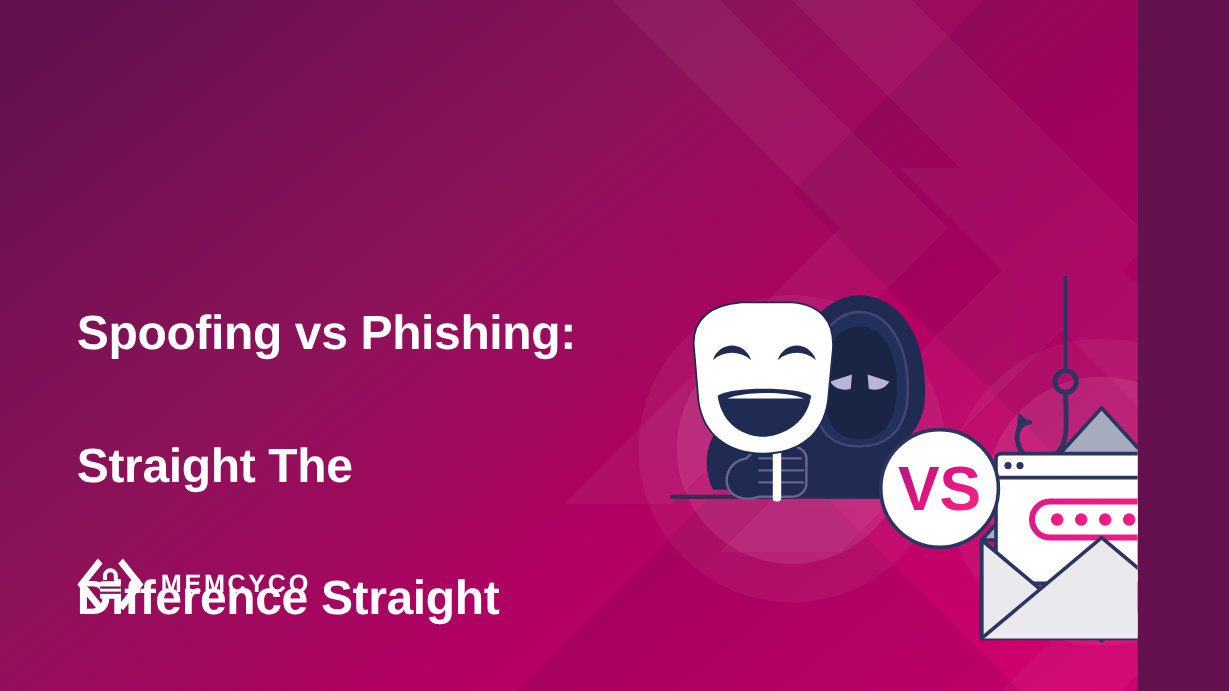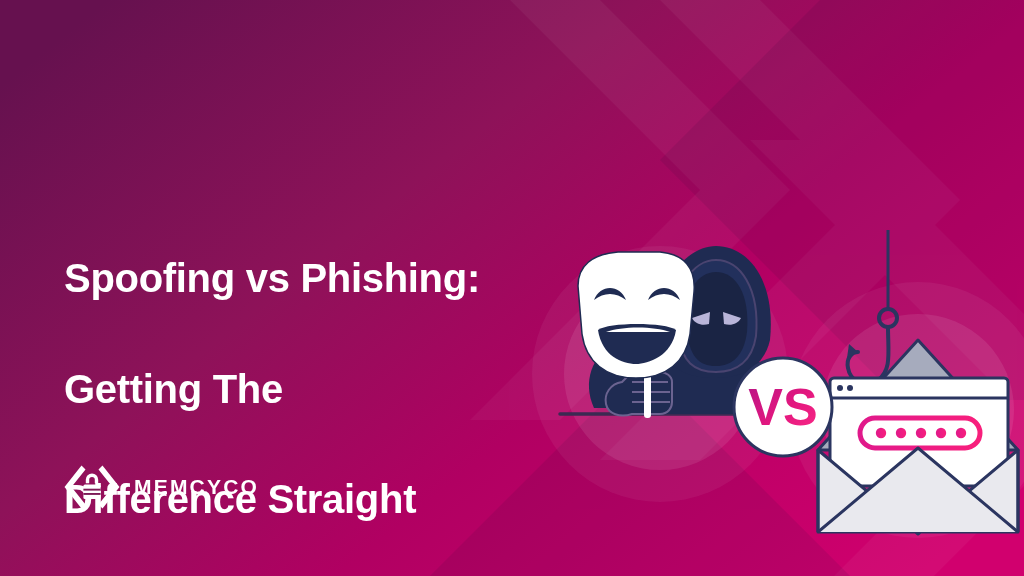--- a/index.html
+++ b/index.html
@@ -2,21 +2,21 @@
 <html><head>
 <meta charset="utf-8">
 <style>
   html,body{margin:0;padding:0;}
   body{
     width:1024px;height:576px;overflow:hidden;
     font-family:"Liberation Sans","DejaVu Sans",sans-serif;
     background:#66114f;
   }
   #banner{
-    position:relative;width:1024px;height:576px;overflow:hidden;
+    position:relative;width:948px;height:576px;overflow:hidden;
     background:
       radial-gradient(120% 150% at 100% 50%, #d1006e 0%, #c4006a 28%, #a60060 48%, #7d1a57 70%, #66114f 100%);
   }
   .bg-svg{position:absolute;inset:0;width:1024px;height:576px;}
 
   
   #headline{
     position:absolute;left:64px;top:196px;width:520px;
     color:#ffffff;font-size:40px;line-height:1.38;
     font-weight:700;letter-spacing:-0.3px;
@@ -55,21 +55,21 @@
       <path d="M850 140 L1110 400 L850 660 L750 660 L1010 400 L750 140 Z"></path>
     </g>
     <g fill="#2b0d3a" opacity="0.10">
       <path d="M900 -80 L660 160 L900 400 L1024 400 L1024 -80 Z"></path>
       <path d="M430 576 L640 366 L850 576 Z"></path>
     </g>
   </svg>
 
   <div id="headline">
     <div>Spoofing vs Phishing:</div>
-    <div>Getting The</div>
+    <div>Straight The</div>
     <div>Difference Straight</div>
   </div>
 
   <div id="logo">
     <svg id="logo-mark" viewBox="0 0 56 50">
 
       <path d="M17.5 3.5 L21.5 7.5 L7.5 25 L21.5 42.5 L17.5 46.5 L0.5 25 Z" fill="#ffffff"></path>
 
       <path d="M38.5 3.5 L34.5 7.5 L48.5 25 L34.5 42.5 L38.5 46.5 L55.5 25 Z" fill="#ffffff"></path>
 

